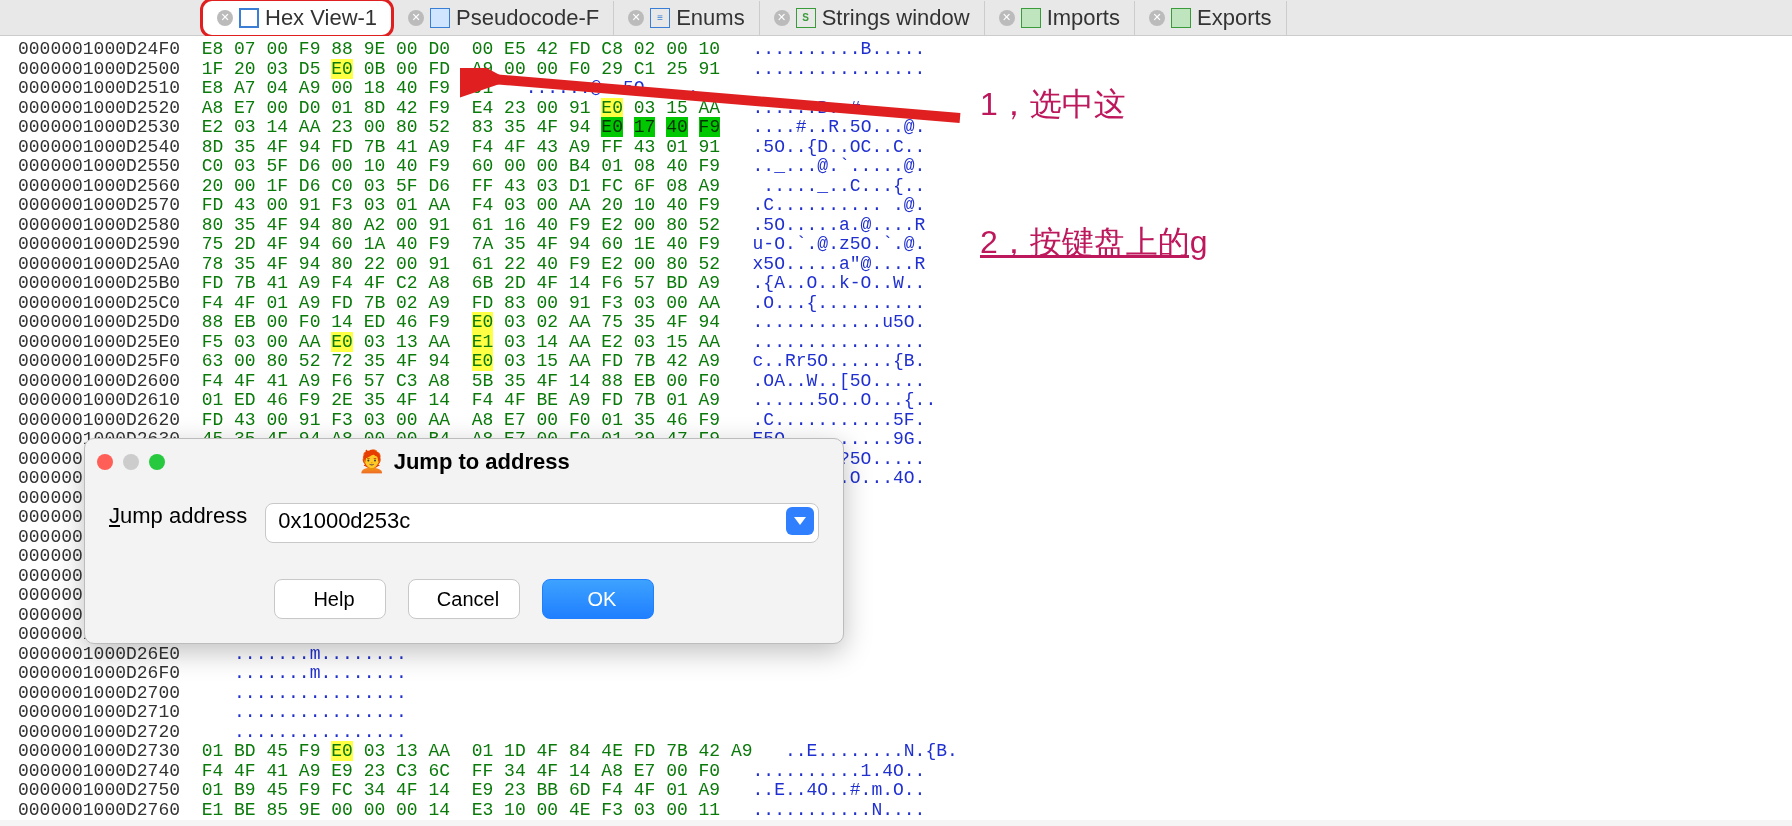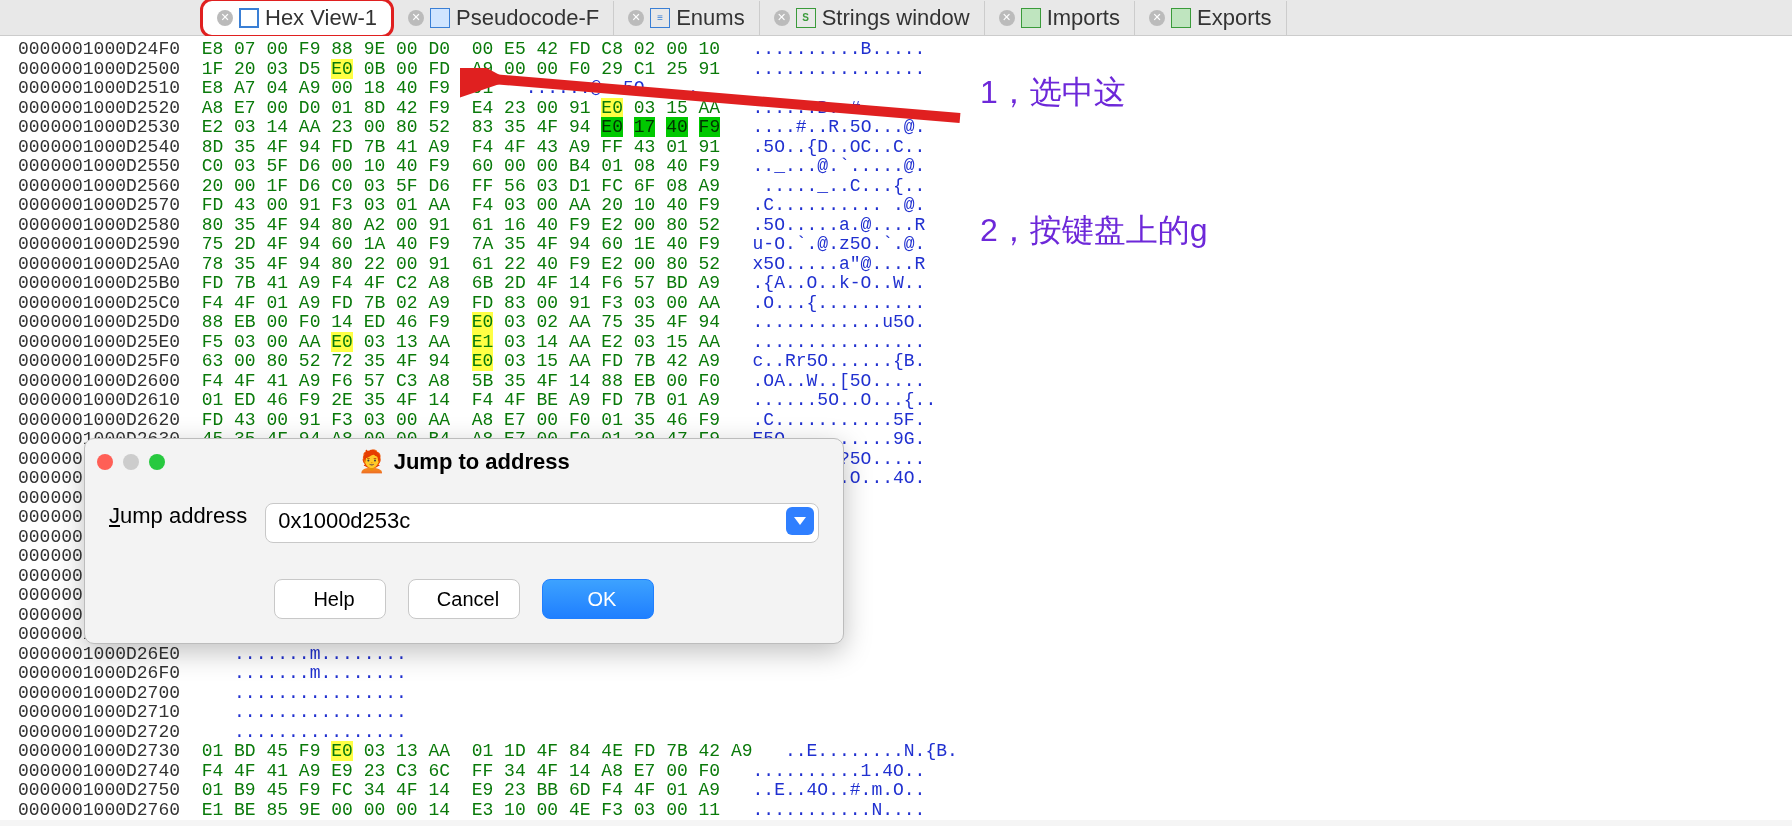--- a/index.html
+++ b/index.html
@@ -74,26 +74,26 @@
 .arrow-wrap {
   position: absolute;
   left: 460px; top: 68px;
   pointer-events: none;
   z-index: 5;
 }
 
 .annotations {
   position: absolute;
   left: 980px;
-  top: 68px;
+  top: 80px;
   font-size: 32px;
-  color: #6d28d9;
+  color: #be185d;
   line-height: 1.5;
 }
-.annotations .ann2 { margin-top: 90px; }
+.annotations .ann2 { margin-top: 90px; text-decoration: underline; }
 
 .dialog {
   position: absolute;
   left: 84px; top: 438px;
   width: 760px;
   background: #f3f3f3;
   border: 1px solid #bcbcbc;
   border-radius: 10px;
   box-shadow: 0 8px 28px rgba(0,0,0,0.25);
 }
@@ -185,21 +185,21 @@
   </div>
 </div>
 
 <div class="hexview" id="hexview"><span class="addr">0000001000D24F0</span>  <span class="hx">E8 07 00 F9 88 9E 00 D0</span>  <span class="hx">00 E5 42 FD C8 02 00 10</span>   <span class="asc">..........B.....</span>
 <span class="addr">0000001000D2500</span>  <span class="hx">1F 20 03 D5 <span class="hl">E0</span> 0B 00 FD</span>  <span class="hx">A9 00 00 F0 29 C1 25 91</span>   <span class="asc">................</span>
 <span class="addr">0000001000D2510</span>  <span class="hx">E8 A7 04 A9 00 18 40 F9</span>  <span class="hx">91</span>   <span class="asc">......@..5O.....</span>
 <span class="addr">0000001000D2520</span>  <span class="hx">A8 E7 00 D0 01 8D 42 F9</span>  <span class="hx">E4 23 00 91 <span class="hl">E0</span> 03 15 AA</span>   <span class="asc">......B..#......</span>
 <span class="addr">0000001000D2530</span>  <span class="hx">E2 03 14 AA 23 00 80 52</span>  <span class="hx">83 35 4F 94 <span class="hlg">E0</span> <span class="hlg">17</span> <span class="hlg">40</span> <span class="hlg">F9</span></span>   <span class="asc">....#..R.5O...@.</span>
 <span class="addr">0000001000D2540</span>  <span class="hx">8D 35 4F 94 FD 7B 41 A9</span>  <span class="hx">F4 4F 43 A9 FF 43 01 91</span>   <span class="asc">.5O..{D..OC..C..</span>
 <span class="addr">0000001000D2550</span>  <span class="hx">C0 03 5F D6 00 10 40 F9</span>  <span class="hx">60 00 00 B4 01 08 40 F9</span>   <span class="asc">.._...@.`.....@.</span>
-<span class="addr">0000001000D2560</span>  <span class="hx">20 00 1F D6 C0 03 5F D6</span>  <span class="hx">FF 56 03 D1 FC 6F 08 A9</span>   <span class="asc"> ....._..C...{..</span>
+<span class="addr">0000001000D2560</span>  <span class="hx">20 00 1F D6 C0 03 5F D6</span>  <span class="hx">FF 43 03 D1 FC 6F 08 A9</span>   <span class="asc"> ....._..C...{..</span>
 <span class="addr">0000001000D2570</span>  <span class="hx">FD 43 00 91 F3 03 01 AA</span>  <span class="hx">F4 03 00 AA 20 10 40 F9</span>   <span class="asc">.C.......... .@.</span>
 <span class="addr">0000001000D2580</span>  <span class="hx">80 35 4F 94 80 A2 00 91</span>  <span class="hx">61 16 40 F9 E2 00 80 52</span>   <span class="asc">.5O.....a.@....R</span>
 <span class="addr">0000001000D2590</span>  <span class="hx">75 2D 4F 94 60 1A 40 F9</span>  <span class="hx">7A 35 4F 94 60 1E 40 F9</span>   <span class="asc">u-O.`.@.z5O.`.@.</span>
 <span class="addr">0000001000D25A0</span>  <span class="hx">78 35 4F 94 80 22 00 91</span>  <span class="hx">61 22 40 F9 E2 00 80 52</span>   <span class="asc">x5O.....a"@....R</span>
 <span class="addr">0000001000D25B0</span>  <span class="hx">FD 7B 41 A9 F4 4F C2 A8</span>  <span class="hx">6B 2D 4F 14 F6 57 BD A9</span>   <span class="asc">.{A..O..k-O..W..</span>
 <span class="addr">0000001000D25C0</span>  <span class="hx">F4 4F 01 A9 FD 7B 02 A9</span>  <span class="hx">FD 83 00 91 F3 03 00 AA</span>   <span class="asc">.O...{..........</span>
 <span class="addr">0000001000D25D0</span>  <span class="hx">88 EB 00 F0 14 ED 46 F9</span>  <span class="hx"><span class="hl">E0</span> 03 02 AA 75 35 4F 94</span>   <span class="asc">............u5O.</span>
 <span class="addr">0000001000D25E0</span>  <span class="hx">F5 03 00 AA <span class="hl">E0</span> 03 13 AA</span>  <span class="hx"><span class="hl">E1</span> 03 14 AA E2 03 15 AA</span>   <span class="asc">................</span>
 <span class="addr">0000001000D25F0</span>  <span class="hx">63 00 80 52 72 35 4F 94</span>  <span class="hx"><span class="hl">E0</span> 03 15 AA FD 7B 42 A9</span>   <span class="asc">c..Rr5O......{B.</span>
 <span class="addr">0000001000D2600</span>  <span class="hx">F4 4F 41 A9 F6 57 C3 A8</span>  <span class="hx">5B 35 4F 14 88 EB 00 F0</span>   <span class="asc">.OA..W..[5O.....</span>

